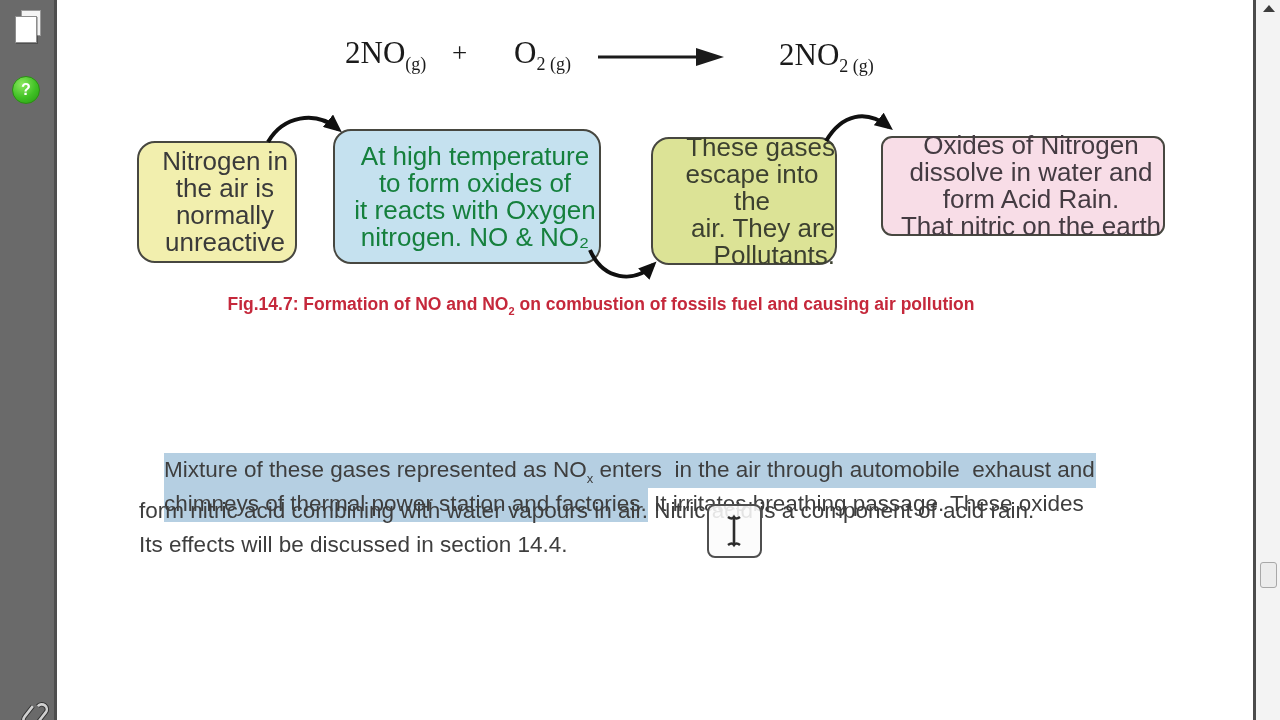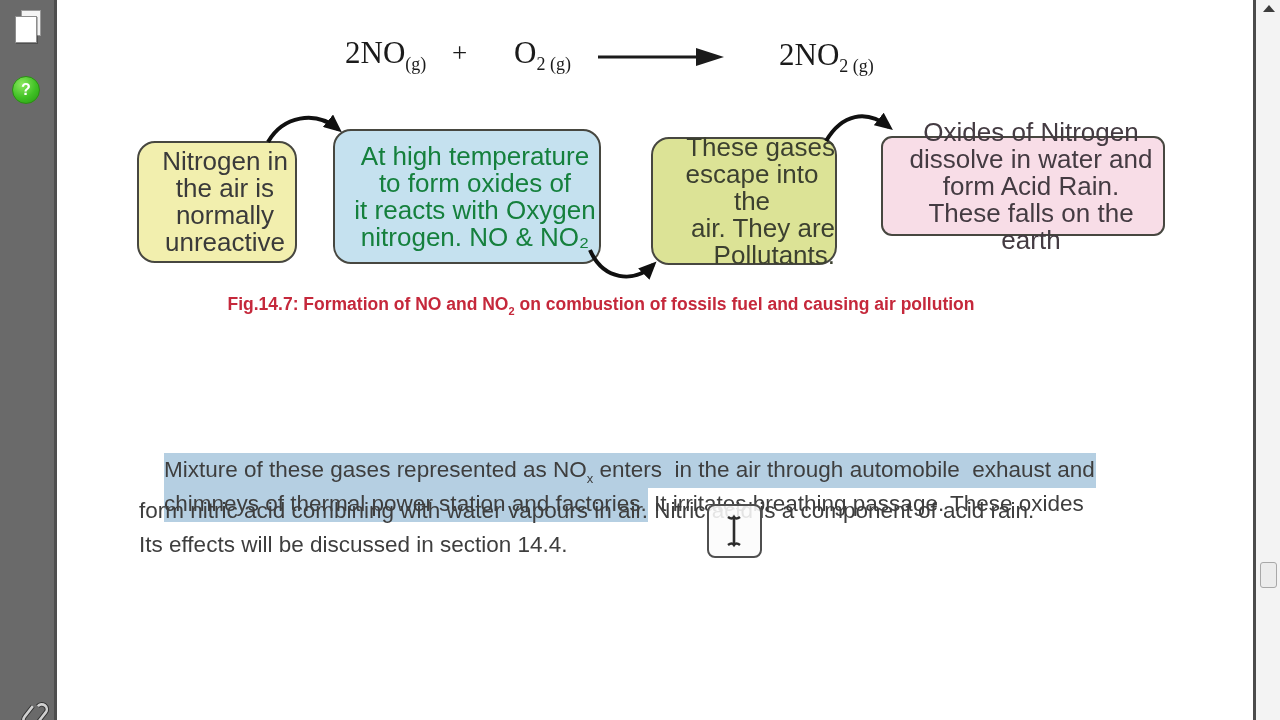--- a/index.html
+++ b/index.html
@@ -111,21 +111,21 @@
 <div class="flow-box" id="box3">
   <span>These gases</span>
   <span>escape into the</span>
   <span>air. They are</span>
   <span>Pollutants.</span>
 </div>
 <div class="flow-box" id="box4">
   <span>Oxides of Nitrogen</span>
   <span>dissolve in water and</span>
   <span>form Acid Rain.</span>
-  <span>These falls on the earth</span>
+  <span>That nitric on the earth</span>
 </div>
 
 <svg class="flow-arrows">
   <defs>
     <marker id="ah" markerUnits="userSpaceOnUse" markerWidth="18" markerHeight="16" refX="13" refY="8" orient="auto">
       <path d="M0,0 L18,8 L0,16 z" fill="#101010"></path>
     </marker>
   </defs>
   <path d="M268,142 C283,116 315,110 338,129" fill="none" stroke="#101010" stroke-width="4" marker-end="url(#ah)"></path>
   <path d="M590,250 C603,280 634,284 653,265" fill="none" stroke="#101010" stroke-width="4" marker-end="url(#ah)"></path>

